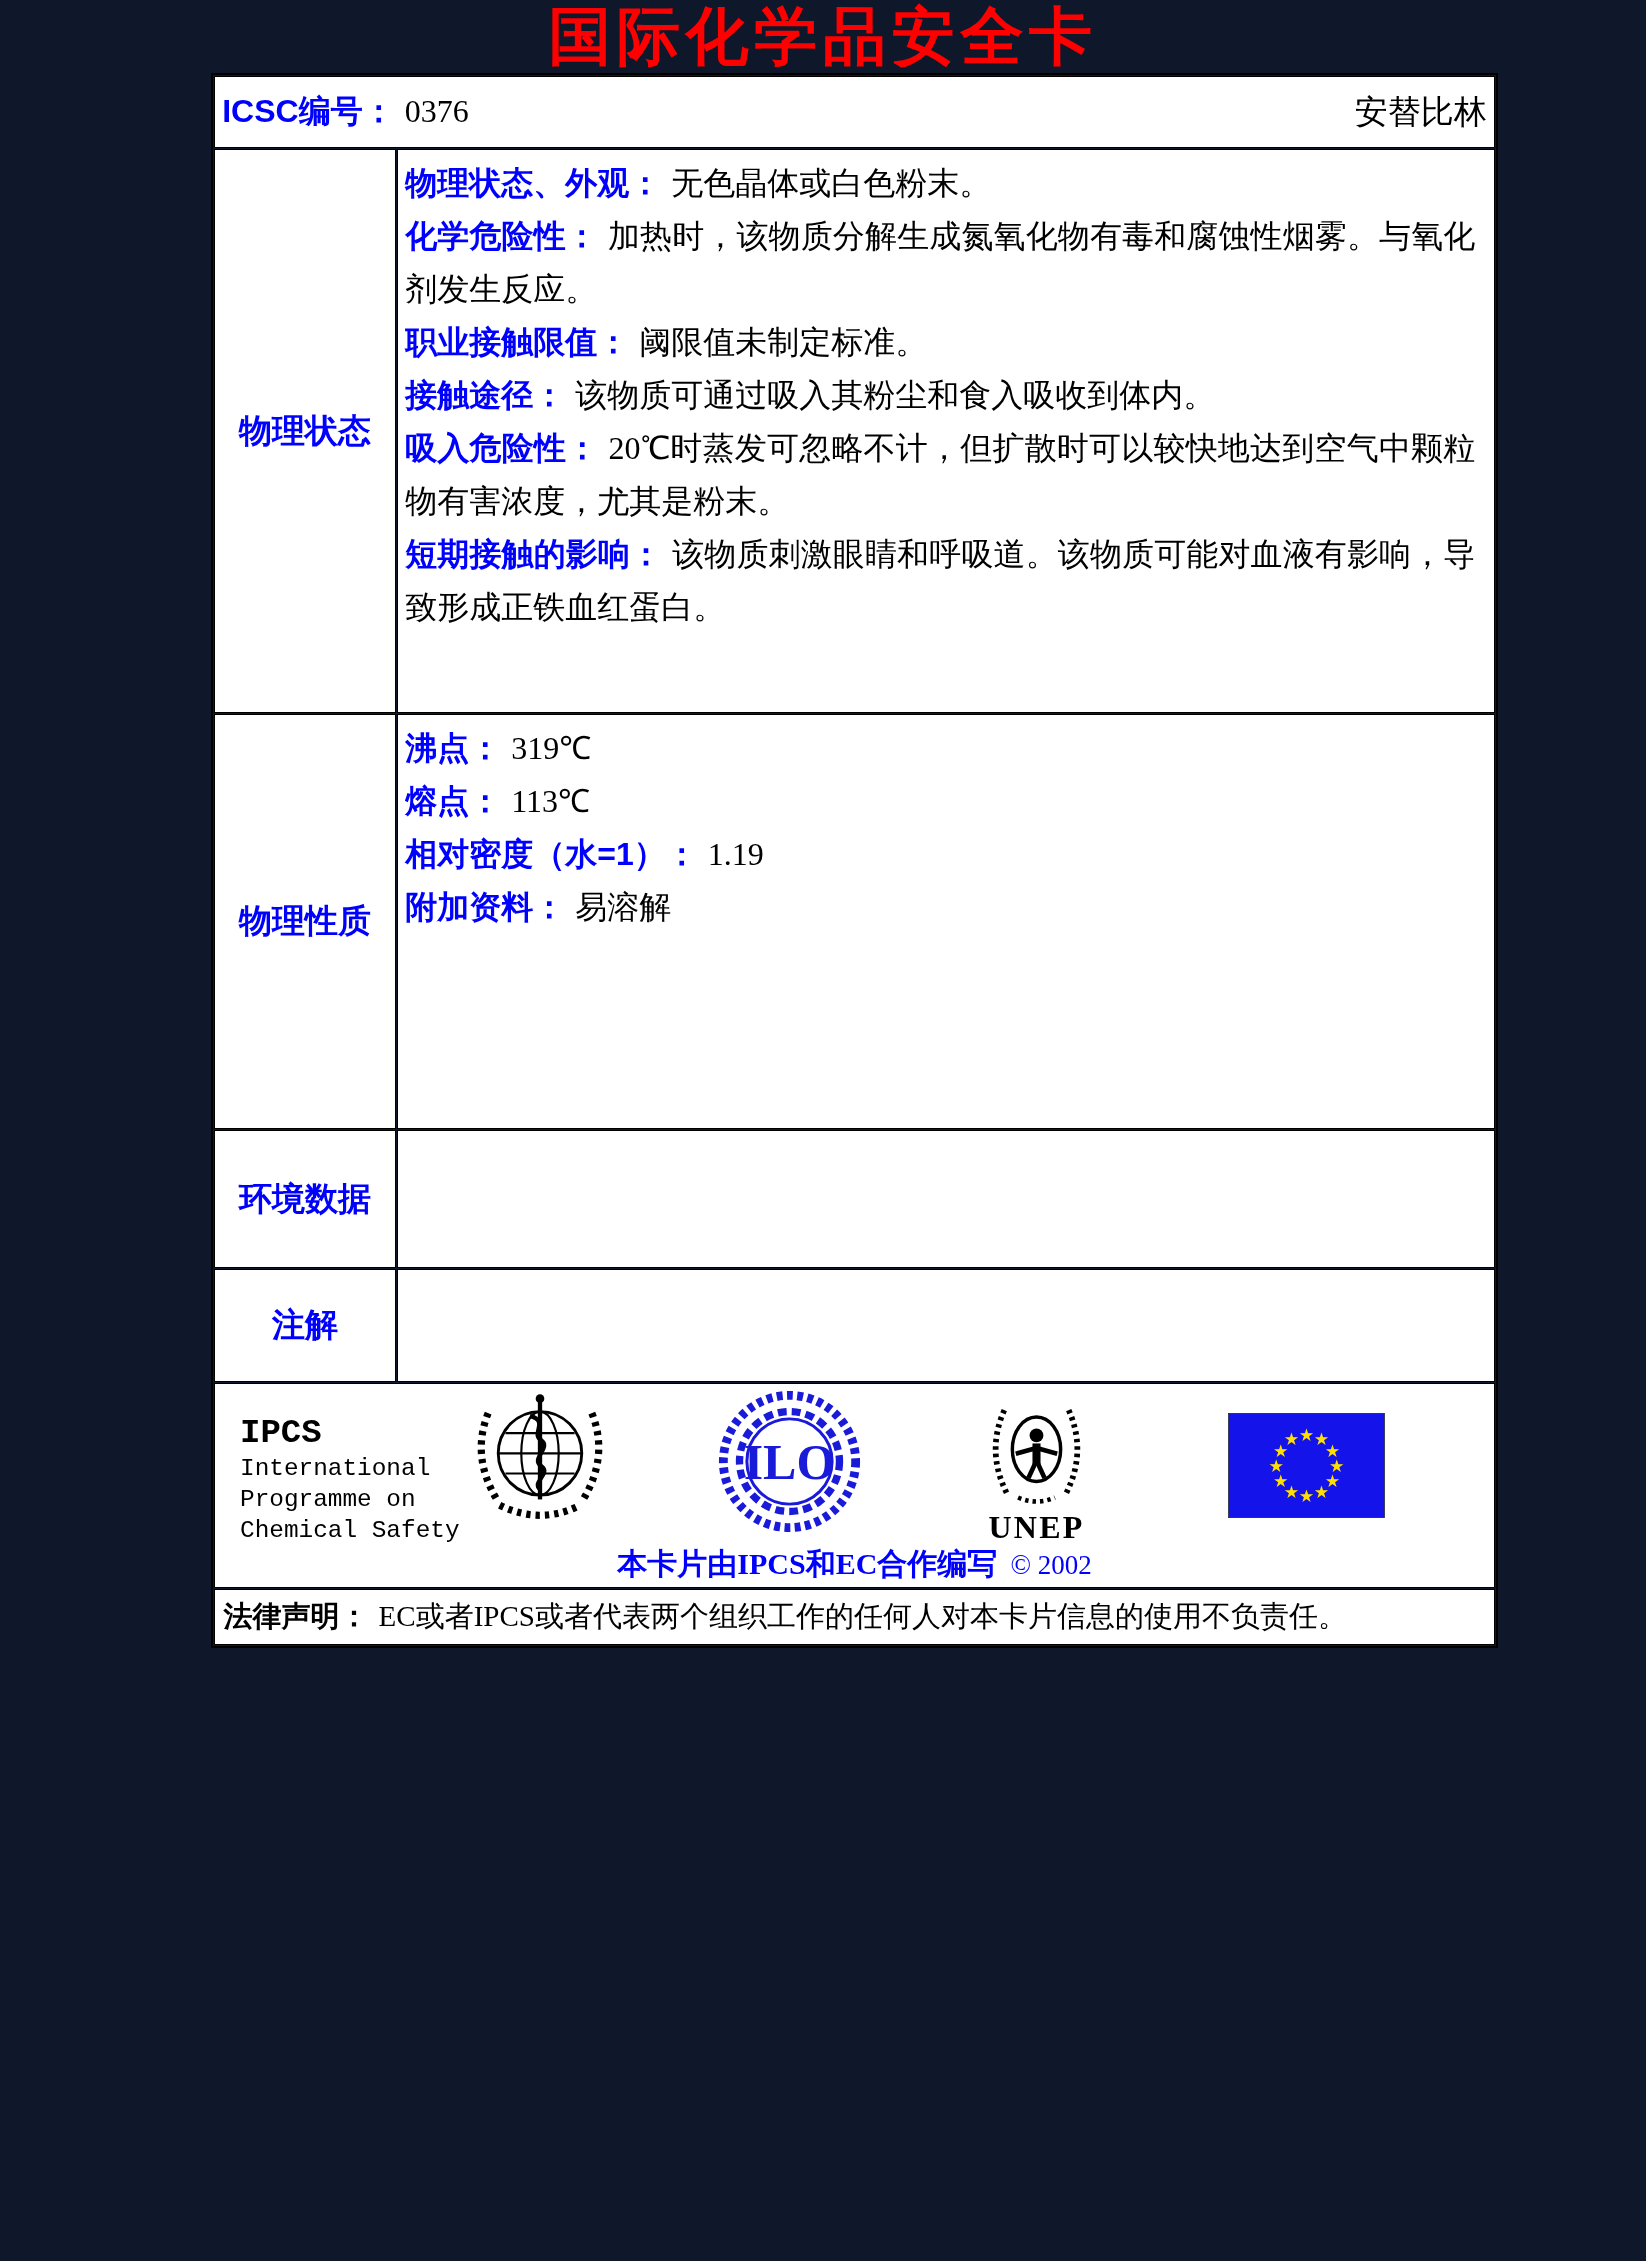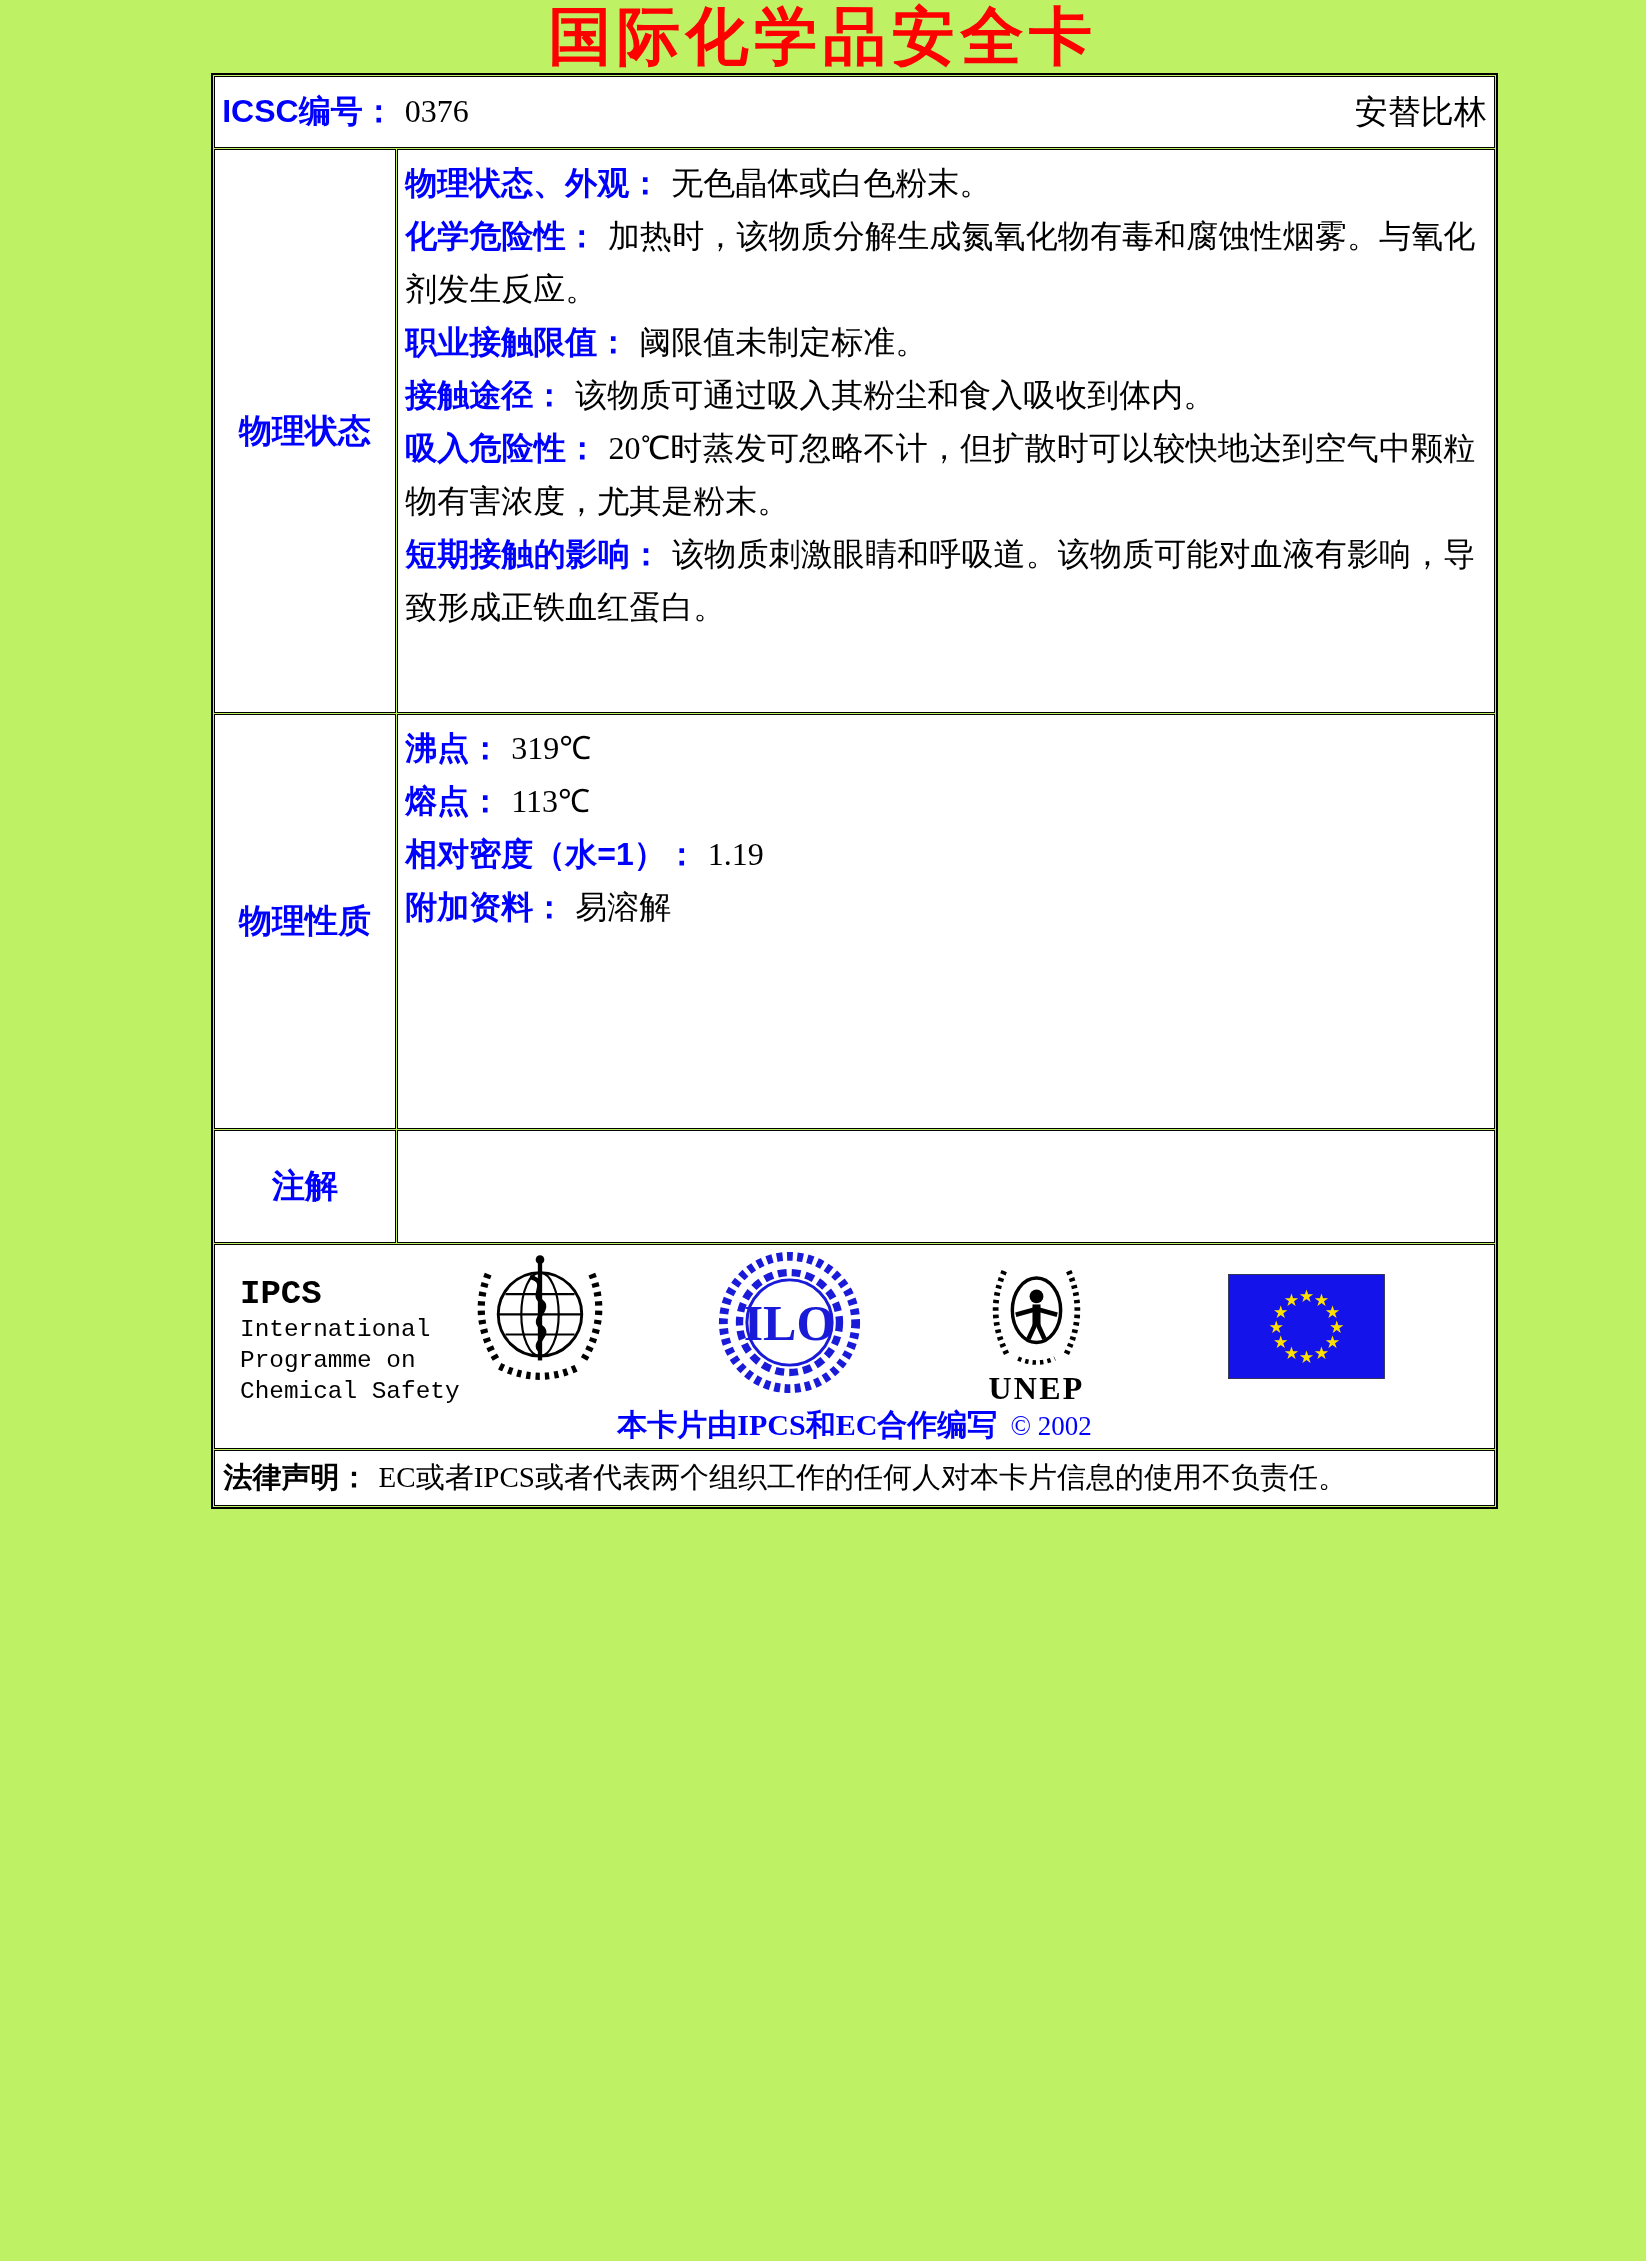--- a/index.html
+++ b/index.html
@@ -1,21 +1,21 @@
 <!DOCTYPE html>
 <html style="font-size:11.5px"><head>
 <meta charset="utf-8">
 <style>
   * { box-sizing: border-box; }
   html, body { margin: 0; padding: 0; background: #ffffff; }
   .page {
     position: relative;
     width: 1646px;
     height: 2261px;
-    background: #bef264;
+    background: #0f172a;
     font-family: "Liberation Serif", serif;
     color: #000000;
     overflow: hidden;
   }
   .title {
     margin: 0;
     height: 73px;
     line-height: 73px;
     text-align: center;
     color: #ff0000;
@@ -125,20 +125,24 @@
     <tr>
       <td class="label-cell h-578">物理性质</td>
       <td class="content-cell h-578">
         <p class="item"><span class="blue-label">沸点：</span><span>319℃</span></p>
         <p class="item"><span class="blue-label">熔点：</span><span>113℃</span></p>
         <p class="item"><span class="blue-label">相对密度（水=1）：</span><span>1.19</span></p>
         <p class="item"><span class="blue-label">附加资料：</span><span>易溶解</span></p>
       </td>
     </tr>
 
+    <tr>
+      <td class="label-cell h-192">环境数据</td>
+      <td class="content-cell h-192"></td>
+    </tr>
 
     <tr>
       <td class="label-cell h-158">注解</td>
       <td class="content-cell h-158"></td>
     </tr>
 
 
     <tr>
       <td colspan="2" class="logos-cell h-285">
         <div class="logos-row">

